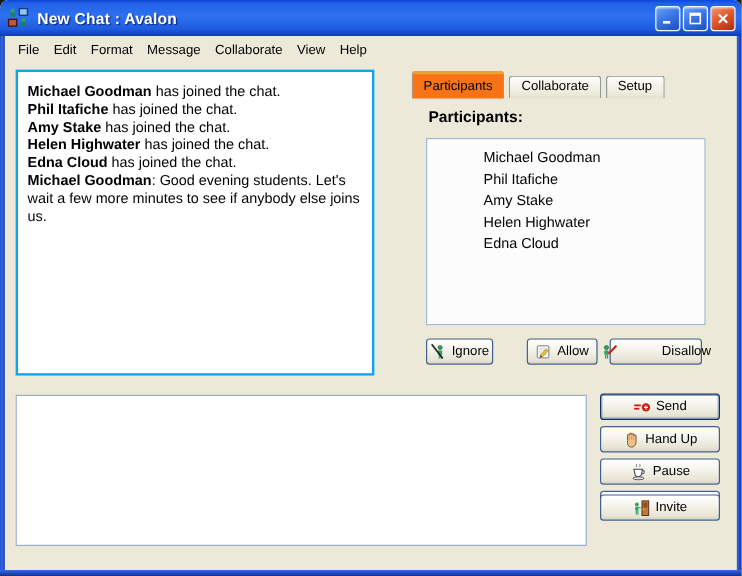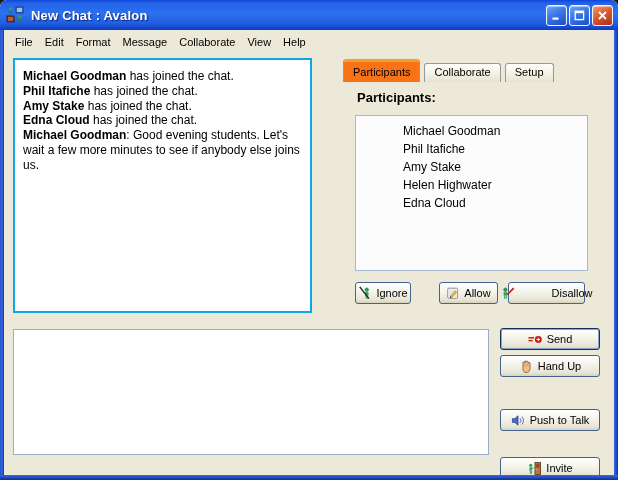--- a/index.html
+++ b/index.html
@@ -60,21 +60,21 @@
   }
   .btn.default{border-color:#16325C;box-shadow:inset 0 0 0 1px #8AA5CC;text-align:center;}
   .btn .ic{display:flex;align-items:center;}
   #btn-ignore{left:355px;top:282px;width:56px;}
   #btn-allow{left:439px;top:282px;width:59px;text-align:center;}
   #btn-disallow{left:508px;top:282px;width:77px;gap:37px;}
   #btn-send{left:500px;top:328px;width:100px;}
   #btn-handup{left:500px;top:355px;width:100px;}
   #btn-pause{left:500px;top:382px;width:100px;}
   #btn-ptt{left:500px;top:409px;width:100px;}
-  #btn-invite{left:500px;top:457px;width:100px;}
+  #btn-invite{left:500px;top:412px;width:100px;}
   
   .composer{
     position:absolute;left:13px;top:329px;width:476px;height:126px;box-sizing:border-box;
     background:#fff;border:1px solid #97ADC9;resize:none;outline:none;
     font-family:"Liberation Sans",sans-serif;font-size:12px;padding:6px;z-index:3;
   }
 </style>
 </head>
 <body>
 
@@ -125,20 +125,21 @@
     <span class="menu-item">Message</span>
     <span class="menu-item">Collaborate</span>
     <span class="menu-item">View</span>
     <span class="menu-item">Help</span>
   </div>
 
   <div class="chat-log">
     <div class="msg"><span class="b">Michael Goodman</span><span> has joined the chat.</span></div>
     <div class="msg"><span class="b">Phil Itafiche</span><span> has joined the chat.</span></div>
     <div class="msg"><span class="b">Amy Stake</span><span> has joined the chat.</span></div>
+    <div class="msg"><span class="b">Helen Highwater</span><span> has joined the chat.</span></div>
     <div class="msg"><span class="b">Edna Cloud</span><span> has joined the chat.</span></div>
     <div class="msg"><span class="b">Michael Goodman</span><span>: Good evening students. Let's wait a few more minutes to see if anybody else joins us.</span></div>
   </div>
 
   <div class="tabstrip">
     <div class="tab active">Participants</div>
     <div class="tab">Collaborate</div>
     <div class="tab">Setup</div>
   </div>
 
@@ -201,20 +202,31 @@
     <span>Send</span>
   </button>
   <button class="btn" id="btn-handup">
     <span class="ic">
       <svg viewBox="0 0 16 16" width="15" height="15">
         <path d="M4.2 8.5 V4 a0.95 0.95 0 0 1 1.9 0 V3 a0.95 0.95 0 0 1 1.9 0 v0.5 a0.95 0.95 0 0 1 1.9 0 V4.6 a0.95 0.95 0 0 1 1.9 0 V9.5 c0 3-1.6 5-4 5 c-2.2 0-3.6-1.5-3.6-3.8 z" fill="#F0C08C" stroke="#7A4A1E" stroke-width="0.8"></path>
         <path d="M5.6 8 v-3 M7.5 8 V4.6 M9.4 8 V5" stroke="#C89058" stroke-width="0.7" fill="none"></path>
       </svg>
     </span>
     <span>Hand Up</span>
+  </button>
+  <button class="btn" id="btn-pause">
+    <span class="ic">
+      <svg viewBox="0 0 16 16" width="15" height="15">
+        <path d="M5.5 0.8 q1.2 1.2 0 2.6 M8.5 0.8 q1.2 1.2 0 2.6" stroke="#808080" fill="none" stroke-width="0.9"></path>
+        <path d="M3.5 5.3 h7.6 l-0.9 4.7 a2.4 2.4 0 0 1 -2.3 1.9 h-1.2 a2.4 2.4 0 0 1 -2.3 -1.9 z" fill="#FFFFFF" stroke="#404040" stroke-width="0.9"></path>
+        <path d="M11.1 6.4 c2.3 -0.3 2.3 3.1 -0.7 3.3" fill="none" stroke="#404040" stroke-width="0.9"></path>
+        <ellipse cx="7.5" cy="13.4" rx="5" ry="1.3" fill="#E0E0E0" stroke="#404040" stroke-width="0.7"></ellipse>
+      </svg>
+    </span>
+    <span>Pause</span>
   </button>
   <button class="btn" id="btn-ptt">
     <span class="ic">
       <svg viewBox="0 0 16 16" width="15" height="15">
         <polygon points="1.5,6 4,6 7.5,3 7.5,13 4,10 1.5,10" fill="#4A6AD0" stroke="#1C3480" stroke-width="0.7"></polygon>
         <path d="M9.5 5.5 a3.4 3.4 0 0 1 0 5 M11.6 3.8 a6 6 0 0 1 0 8.4" fill="none" stroke="#4A6AD0" stroke-width="1"></path>
       </svg>
     </span>
     <span>Push to Talk</span>
   </button>

